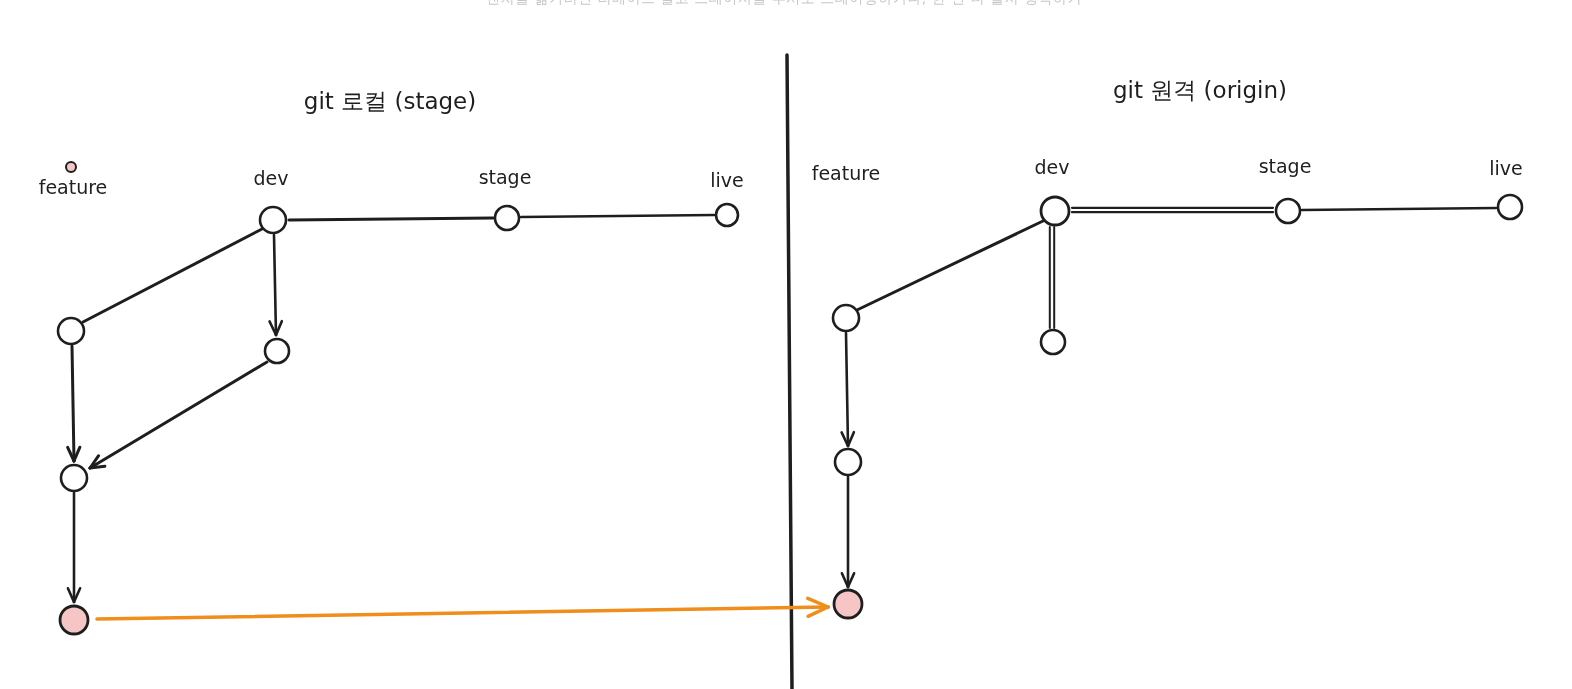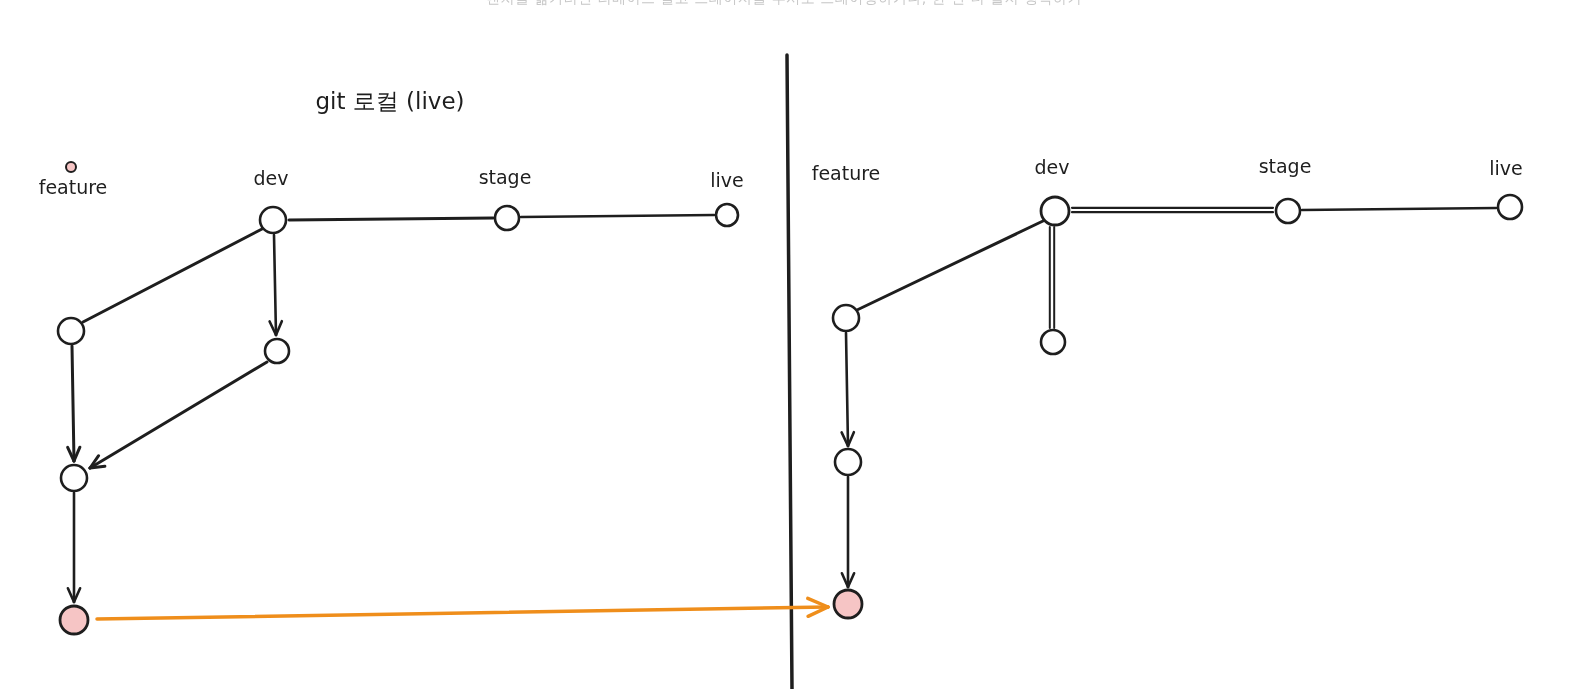--- a/index.html
+++ b/index.html
@@ -97,22 +97,23 @@
       <circle cx="1053" cy="342" r="12" fill="#ffffff" stroke="#1e1e1e" stroke-width="2.6"></circle>
       <circle cx="848" cy="462" r="13" fill="#ffffff" stroke="#1e1e1e" stroke-width="2.6"></circle>
       <circle cx="848" cy="604" r="14" fill="#f6c5c5" stroke="#1e1e1e" stroke-width="2.8"></circle>
       <line x1="97" y1="619" x2="828" y2="607" stroke="#ef8e1b" stroke-width="3.5" stroke-linecap="round"></line>
       <line x1="808.061991911841" y1="616.2992383277615" x2="828" y2="607" stroke="#ef8e1b" stroke-width="3.5" stroke-linecap="round"></line>
       <line x1="807.7675069380937" y1="598.3601953436486" x2="828" y2="607" stroke="#ef8e1b" stroke-width="3.5" stroke-linecap="round"></line>
     </svg>
 
   <div class="top-note">랜치를 옮기려면 리베이스 말고 스테이지를 푸시로 스테이징하거나, 한 번 더 할지 생각하기</div>
 
-  <div class="panel-title local">git 로컬 (live)</div>
+  <div class="panel-title local">git 로컬 (stage)</div>
 
+  <div class="panel-title origin">git 원격 (origin)</div>
 <span class="branch-label" style="left: 73px; top: 176px;">feature</span>
     <span class="branch-label" style="left: 271px; top: 167px;">dev</span>
     <span class="branch-label" style="left: 505px; top: 166px;">stage</span>
     <span class="branch-label" style="left: 727px; top: 169px;">live</span>
     <span class="branch-label" style="left: 846px; top: 162px;">feature</span>
     <span class="branch-label" style="left: 1052px; top: 156px;">dev</span>
     <span class="branch-label" style="left: 1285px; top: 155px;">stage</span>
     <span class="branch-label" style="left: 1506px; top: 157px;">live</span>
   </div>
 

